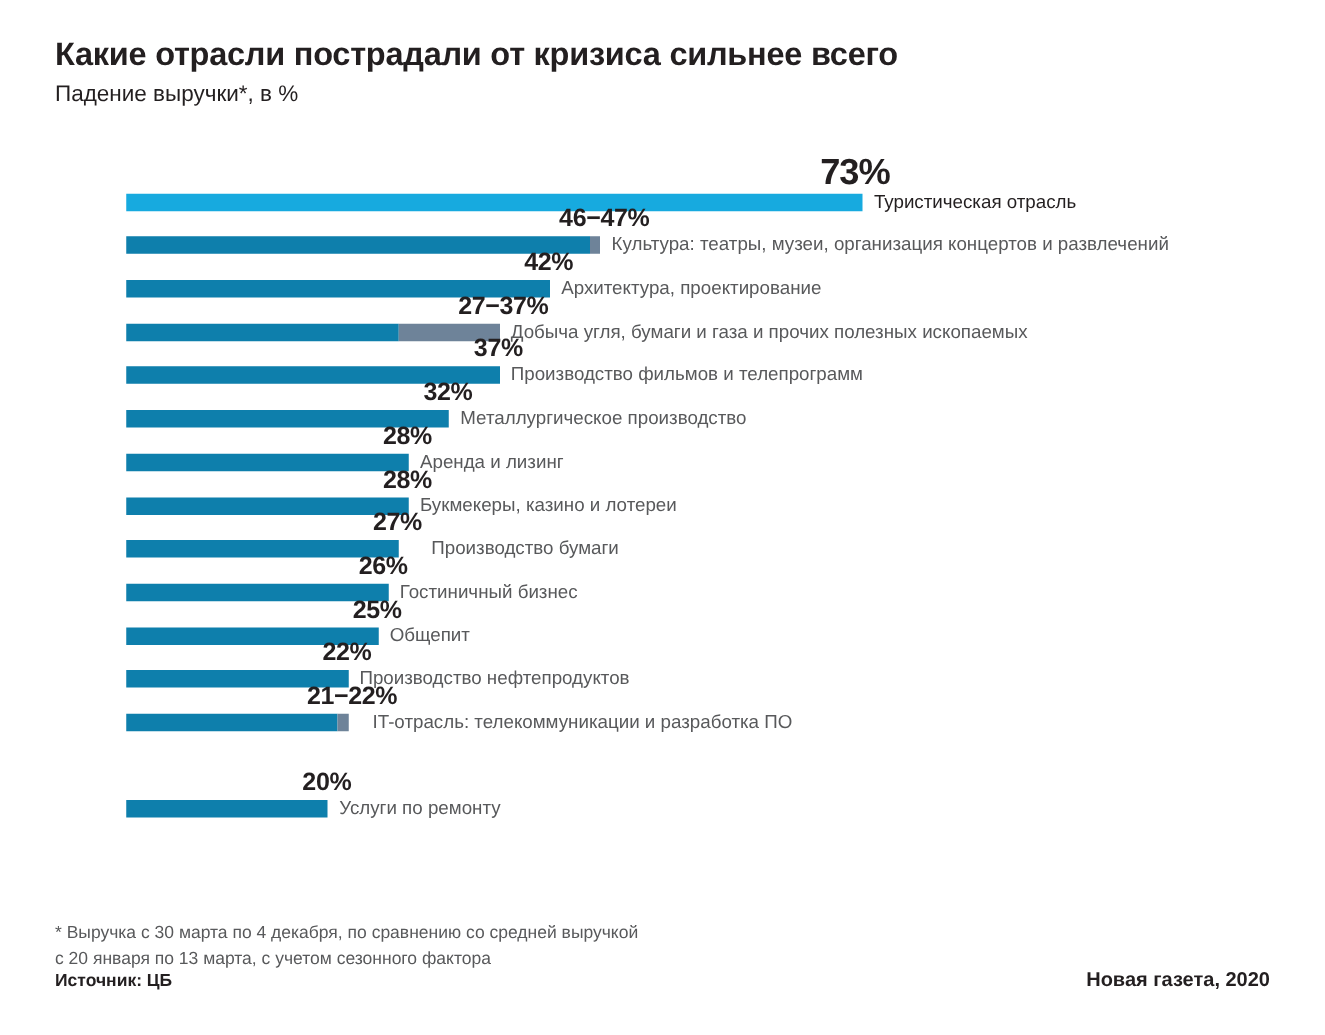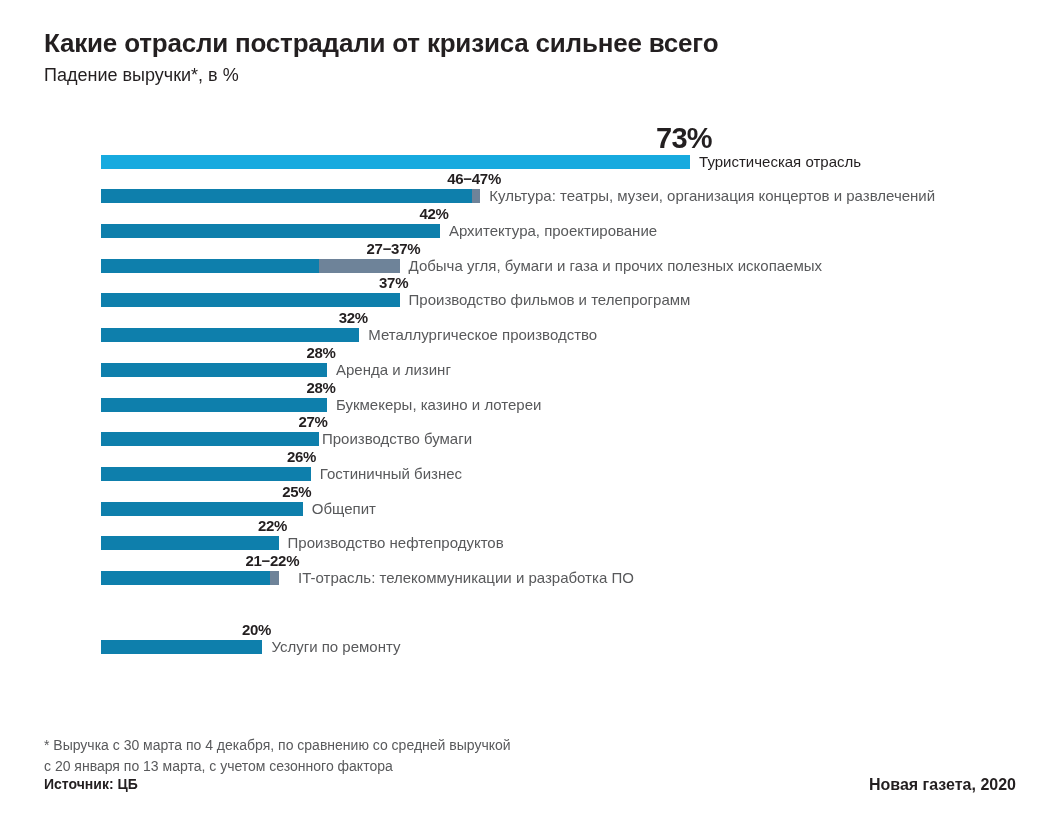--- a/index.html
+++ b/index.html
@@ -66,21 +66,21 @@
     font-size: 15px;
     color: #58595b;
     white-space: nowrap;
     line-height: 22px;
   }
   .cat-label.highlight { color: #231f20; }
 
   .val-label {
     position: absolute;
     bottom: 22px;
-    font-size: 15px;
+    font-size: 20px;
     font-weight: bold;
     color: #231f20;
     white-space: nowrap;
     letter-spacing: -0.3px;
   }
   .val-label.big {
     font-size: 29px;
     bottom: 20px;
     letter-spacing: -0.8px;
   }
@@ -181,21 +181,21 @@
         <div class="seg-main" style="width: 225.96px;"></div>
       </div>
       <div class="val-label" style="left: 205.46px;">28%</div>
       <div class="cat-label" style="left: 234.96px;">Букмекеры, казино и лотереи</div>
     </div>
     <div class="row" style="top: 277.6px;">
       <div class="bar-wrap">
         <div class="seg-main" style="width: 217.89px;"></div>
       </div>
       <div class="val-label" style="left: 197.39px;">27%</div>
-      <div class="cat-label" style="left: 221px;">Производство бумаги</div>
+      <div class="cat-label" style="left: 244px;">Производство бумаги</div>
     </div>
     <div class="row" style="top: 312.3px;">
       <div class="bar-wrap">
         <div class="seg-main" style="width: 209.82px;"></div>
       </div>
       <div class="val-label" style="left: 186px; margin-top: 47px;">26%</div>
       <div class="cat-label" style="left: 218.82px;">Гостиничный бизнес</div>
     </div>
     <div class="row" style="top: 347px;">
       <div class="bar-wrap">

